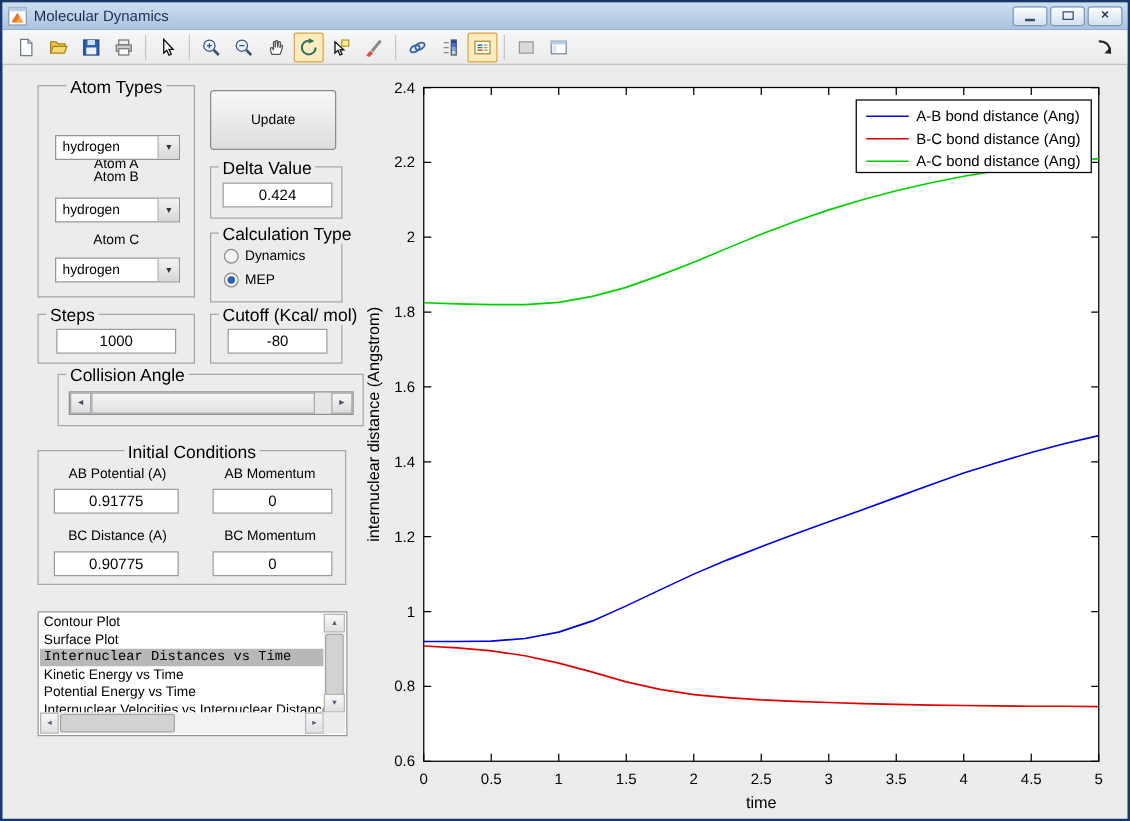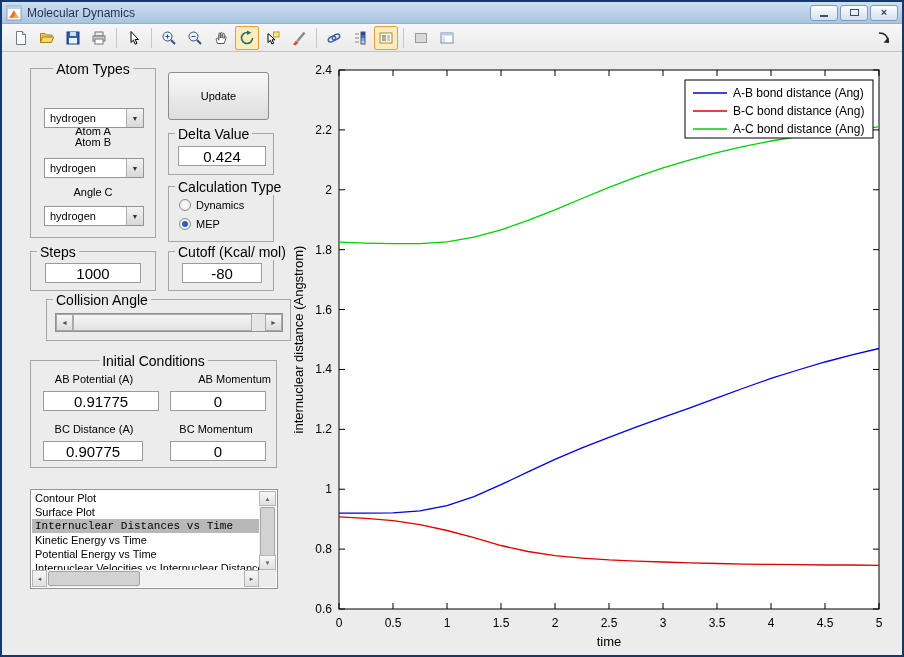--- a/index.html
+++ b/index.html
@@ -44,21 +44,21 @@
   .panel { position:absolute; border:1px solid #a6a6a6; }
   .panel-title {
     position:absolute; top:-8px; font-size:14px; color:#000;
     background:#ececec; padding:0 3px; white-space:nowrap;
   }
   .pt-left { left:6px; }
   .pt-center { left:50%; transform:translateX(-50%); }
   .ctl-label { position:absolute; font-size:11px; color:#000; text-align:center; }
   input.edit {
     position:absolute; background:#fff; border:1px solid #9b9b9b;
-    font-size:15px; text-align:center; font-family:"Liberation Sans",sans-serif;
+    font-size:12px; text-align:center; font-family:"Liberation Sans",sans-serif;
   }
   .combo {
     position:absolute; height:20px; background:#fff; border:1px solid #949494;
     display:flex; align-items:stretch; font-size:11px;
   }
   .combo .txt { flex:1; padding:3px 0 0 5px; }
   .combo .arrow-box {
     width:17px; background:linear-gradient(#f4f4f4,#d7d7d7);
     border-left:1px solid #b0b0b0; display:flex; align-items:center; justify-content:center;
     font-size:7px; color:#333;
@@ -268,21 +268,21 @@
     <span class="ctl-label" style="left:0; right:0; top:16px;margin-top:40px;">Atom A</span>
     <div class="combo" style="left:13px; top:39px; width:100px;">
       <span class="txt">hydrogen</span>
       <span class="arrow-box">▼</span>
     </div>
     <span class="ctl-label" style="left:0; right:0; top:67px;">Atom B</span>
     <div class="combo" style="left:13px; top:89px; width:100px;">
       <span class="txt">hydrogen</span>
       <span class="arrow-box">▼</span>
     </div>
-    <span class="ctl-label" style="left:0; right:0; top:117px;">Angle C</span>
+    <span class="ctl-label" style="left:0; right:0; top:117px;">Atom C</span>
     <div class="combo" style="left:13px; top:137px; width:100px;">
       <span class="txt">hydrogen</span>
       <span class="arrow-box">▼</span>
     </div>
   </div>
 
   <div class="update-btn" style="left:166px; top:70px; width:101px; height:48px;">Update</div>
 
   <div class="panel" style="left:166px; top:131px; width:106px; height:42px;">
     <span class="panel-title pt-left">Delta Value</span>
@@ -316,22 +316,22 @@
     <div class="slider" style="left:8px; top:13px; width:228px; height:19px;">
       <div class="sl-arrow sl-left">◄</div>
       <div class="sl-thumb"></div>
       <div class="sl-arrow sl-right">►</div>
     </div>
   </div>
 
   <div class="panel" style="left:28px; top:358px; width:247px; height:108px;">
     <span class="panel-title pt-center">Initial Conditions</span>
     <span class="ctl-label" style="left:8px; top:12px; width:110px;">AB Potential (A)</span>
-    <span class="ctl-label" style="left:130px; top:12px; width:110px;text-align:right;">AB Momentum</span>
-    <input class="edit" style="left: 12px; top: 30px; width: 116px; height: 20px;" value="0.91775">
+    <span class="ctl-label" style="left:130px; top:12px; width:110px;">AB Momentum</span>
+    <input class="edit" style="left: 12px; top: 30px; width: 100px; height: 20px;" value="0.91775">
     <input class="edit" style="left: 139px; top: 30px; width: 96px; height: 20px;" value="0">
     <span class="ctl-label" style="left:8px; top:62px; width:110px;">BC Distance (A)</span>
     <span class="ctl-label" style="left:130px; top:62px; width:110px;">BC Momentum</span>
     <input class="edit" style="left: 12px; top: 80px; width: 100px; height: 20px;" value="0.90775">
     <input class="edit" style="left: 139px; top: 80px; width: 96px; height: 20px;" value="0">
   </div>
 
   <div class="listbox" style="left:28px; top:487px; width:248px; height:100px;">
     <div class="lb-items">
         <div class="lb-item">Contour Plot</div>

